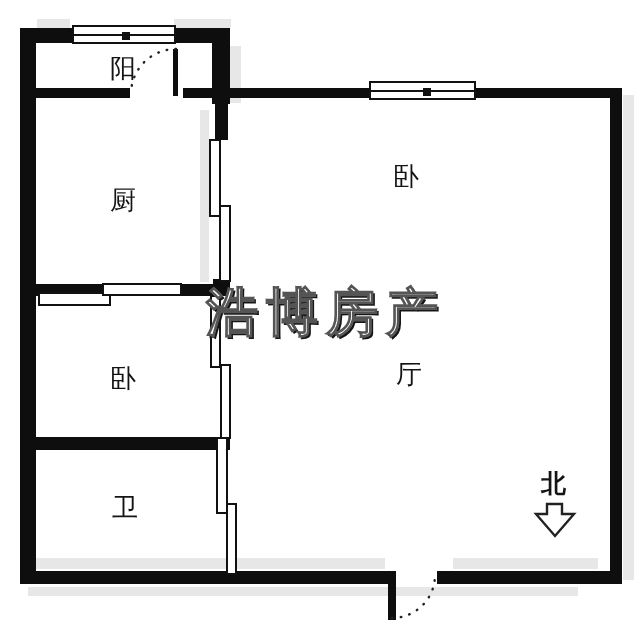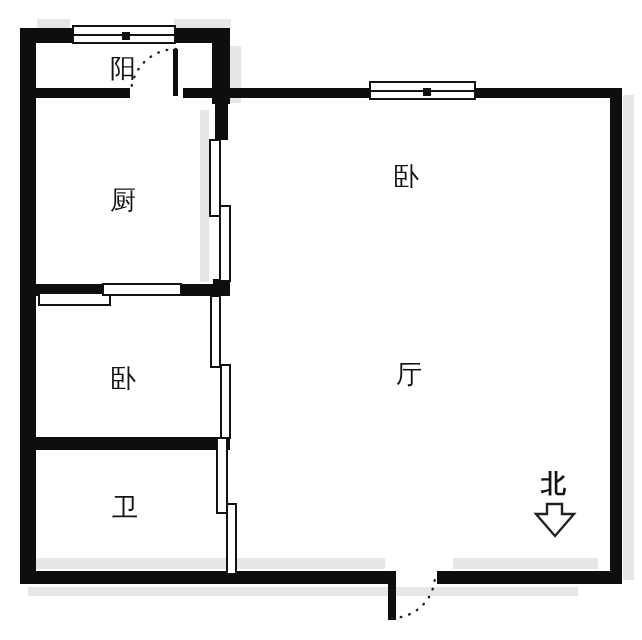--- a/index.html
+++ b/index.html
@@ -83,14 +83,15 @@
   <div class="room-label" style="left:112px;top:494px;">卫</div>
 
   <div class="compass-label" style="left:541px;top:471px;">北</div>
 
   <svg class="overlay" width="642" height="640" viewBox="0 0 642 640">
     <path d="M 176 49 A 45 45 0 0 0 131 93" fill="none" stroke="#222" stroke-width="2.4" stroke-linecap="round" stroke-dasharray="0.6 8.2"></path>
     <path d="M 392 618 A 43 43 0 0 0 435 576" fill="none" stroke="#222" stroke-width="2.4" stroke-linecap="round" stroke-dasharray="0.6 8.2"></path>
     <path d="M 547 504 L 562 504 L 562 514 L 574 514 L 555 536 L 536 514 L 547 514 Z" fill="#ffffff" stroke="#222" stroke-width="2.4" stroke-linejoin="miter"></path>
   </svg>
 
+  <div class="watermark">浩博房产</div>
 
 </div>
 
 </body></html>

